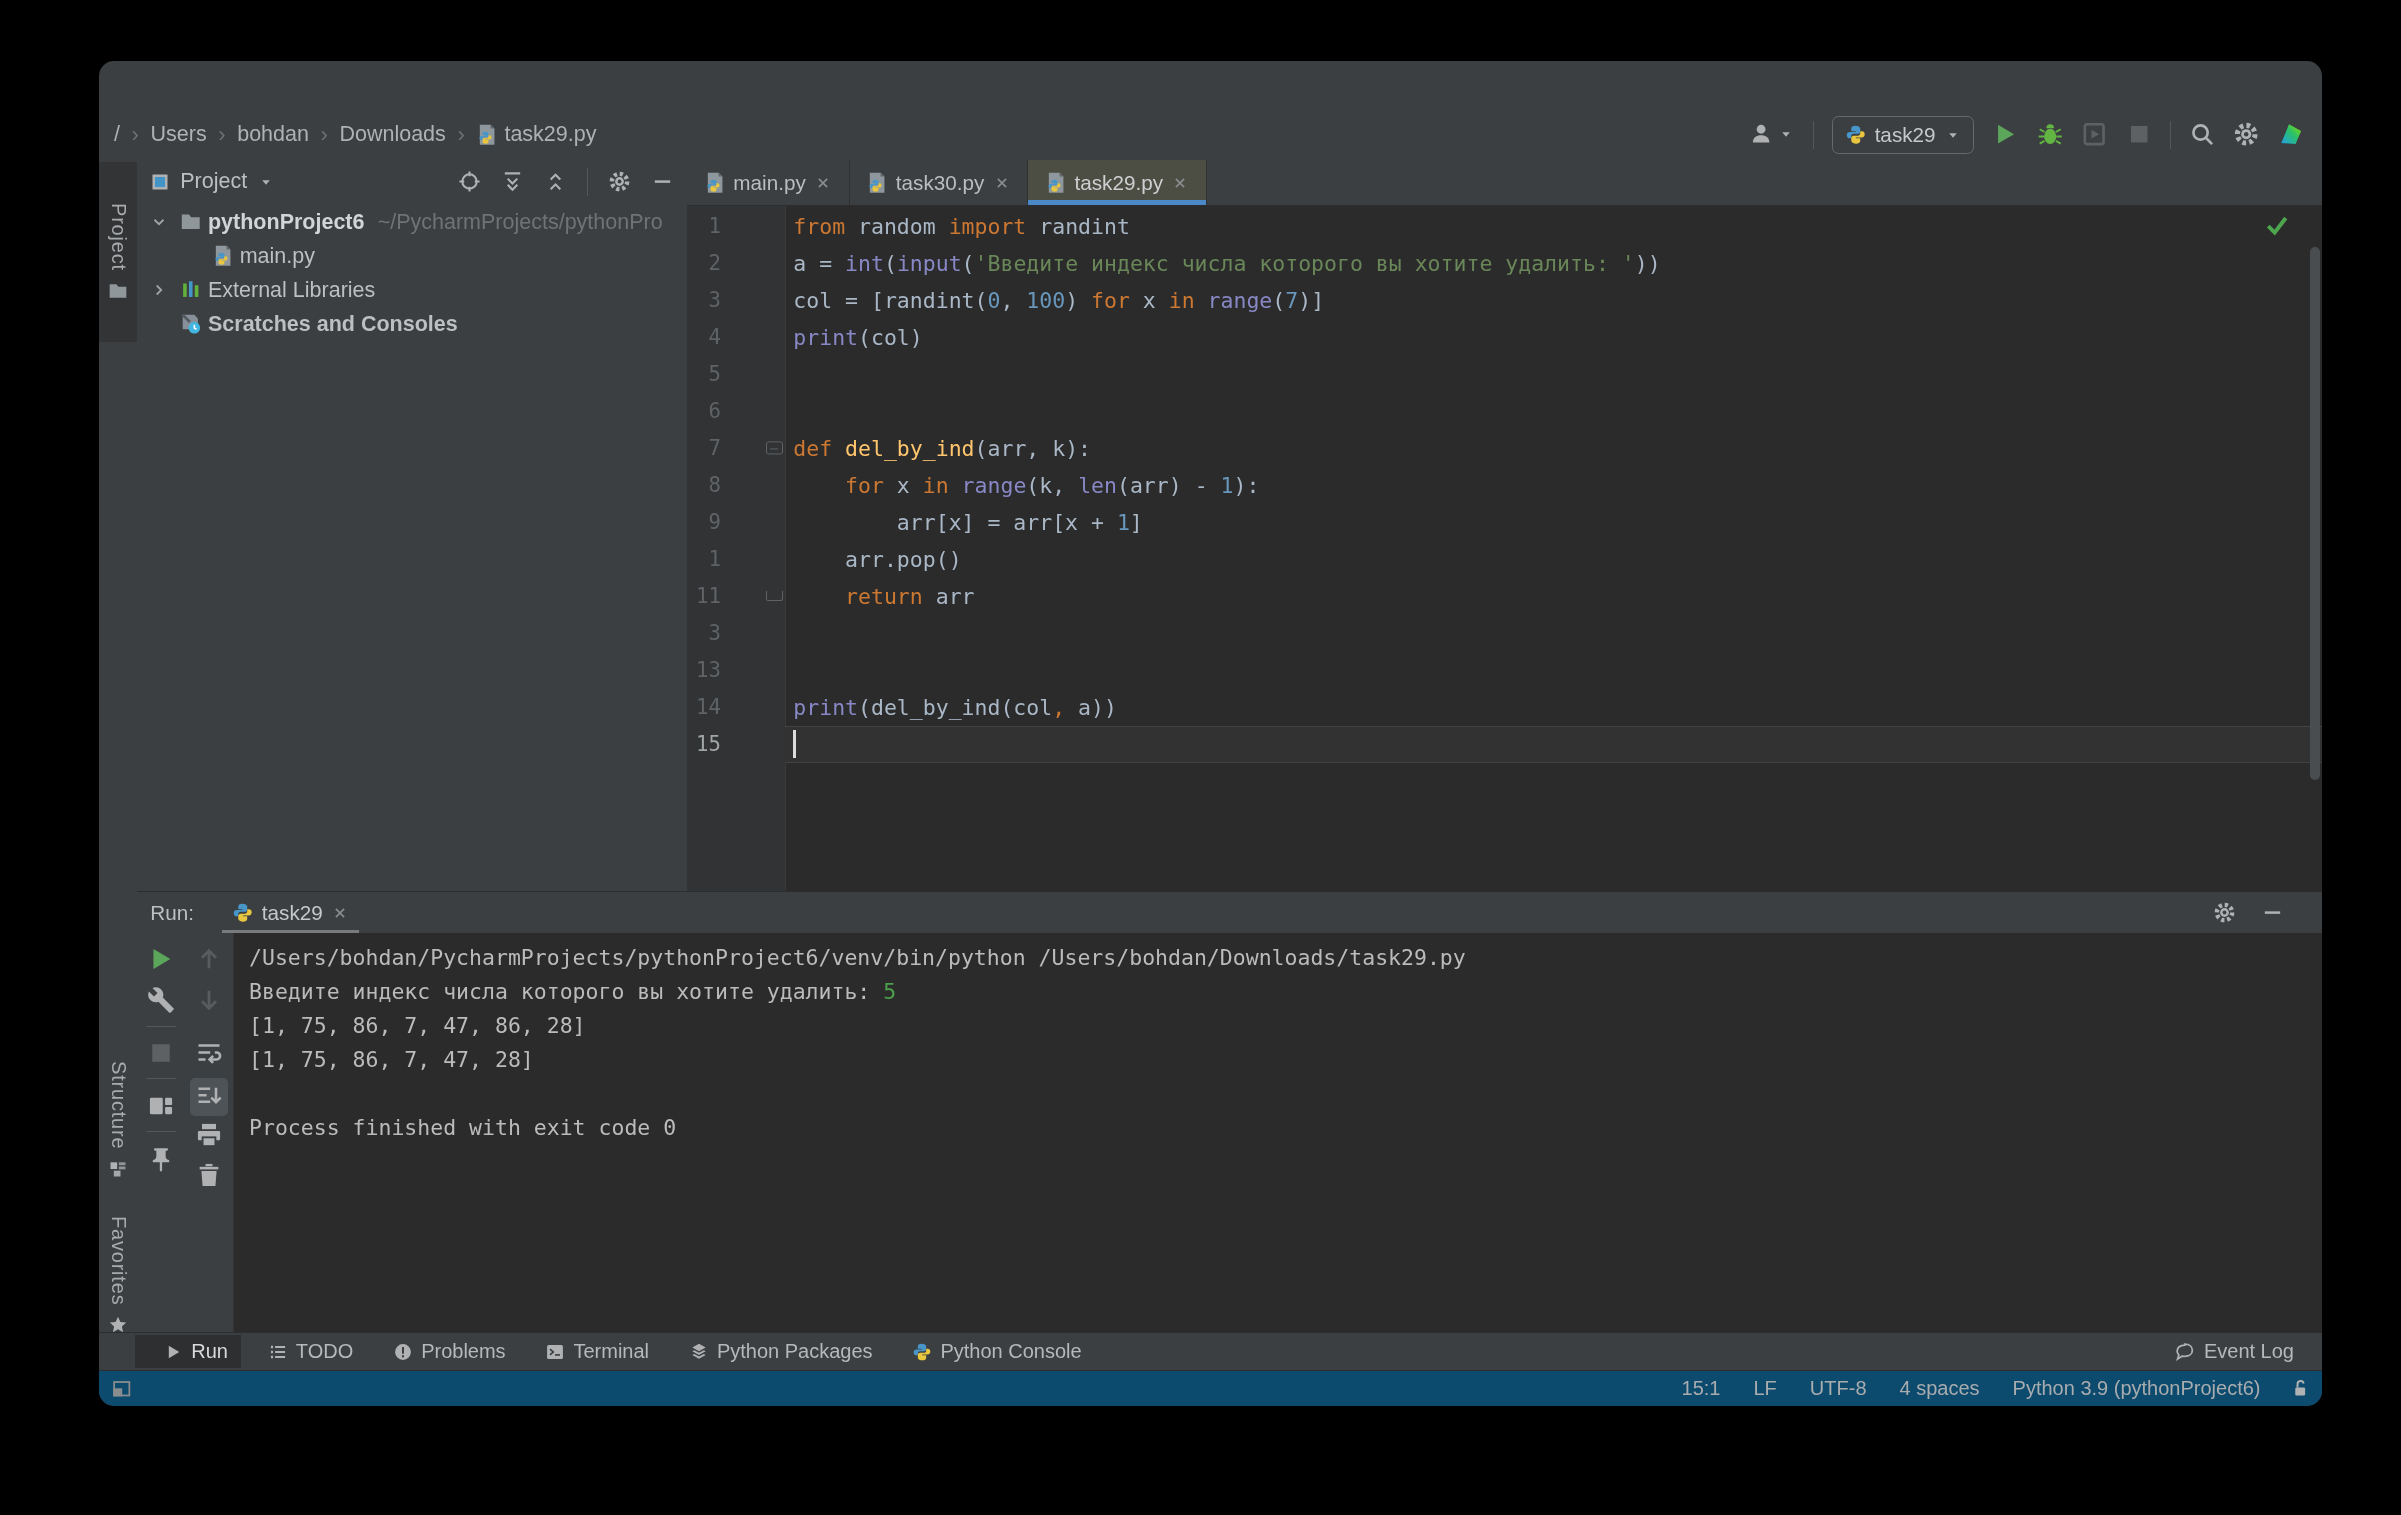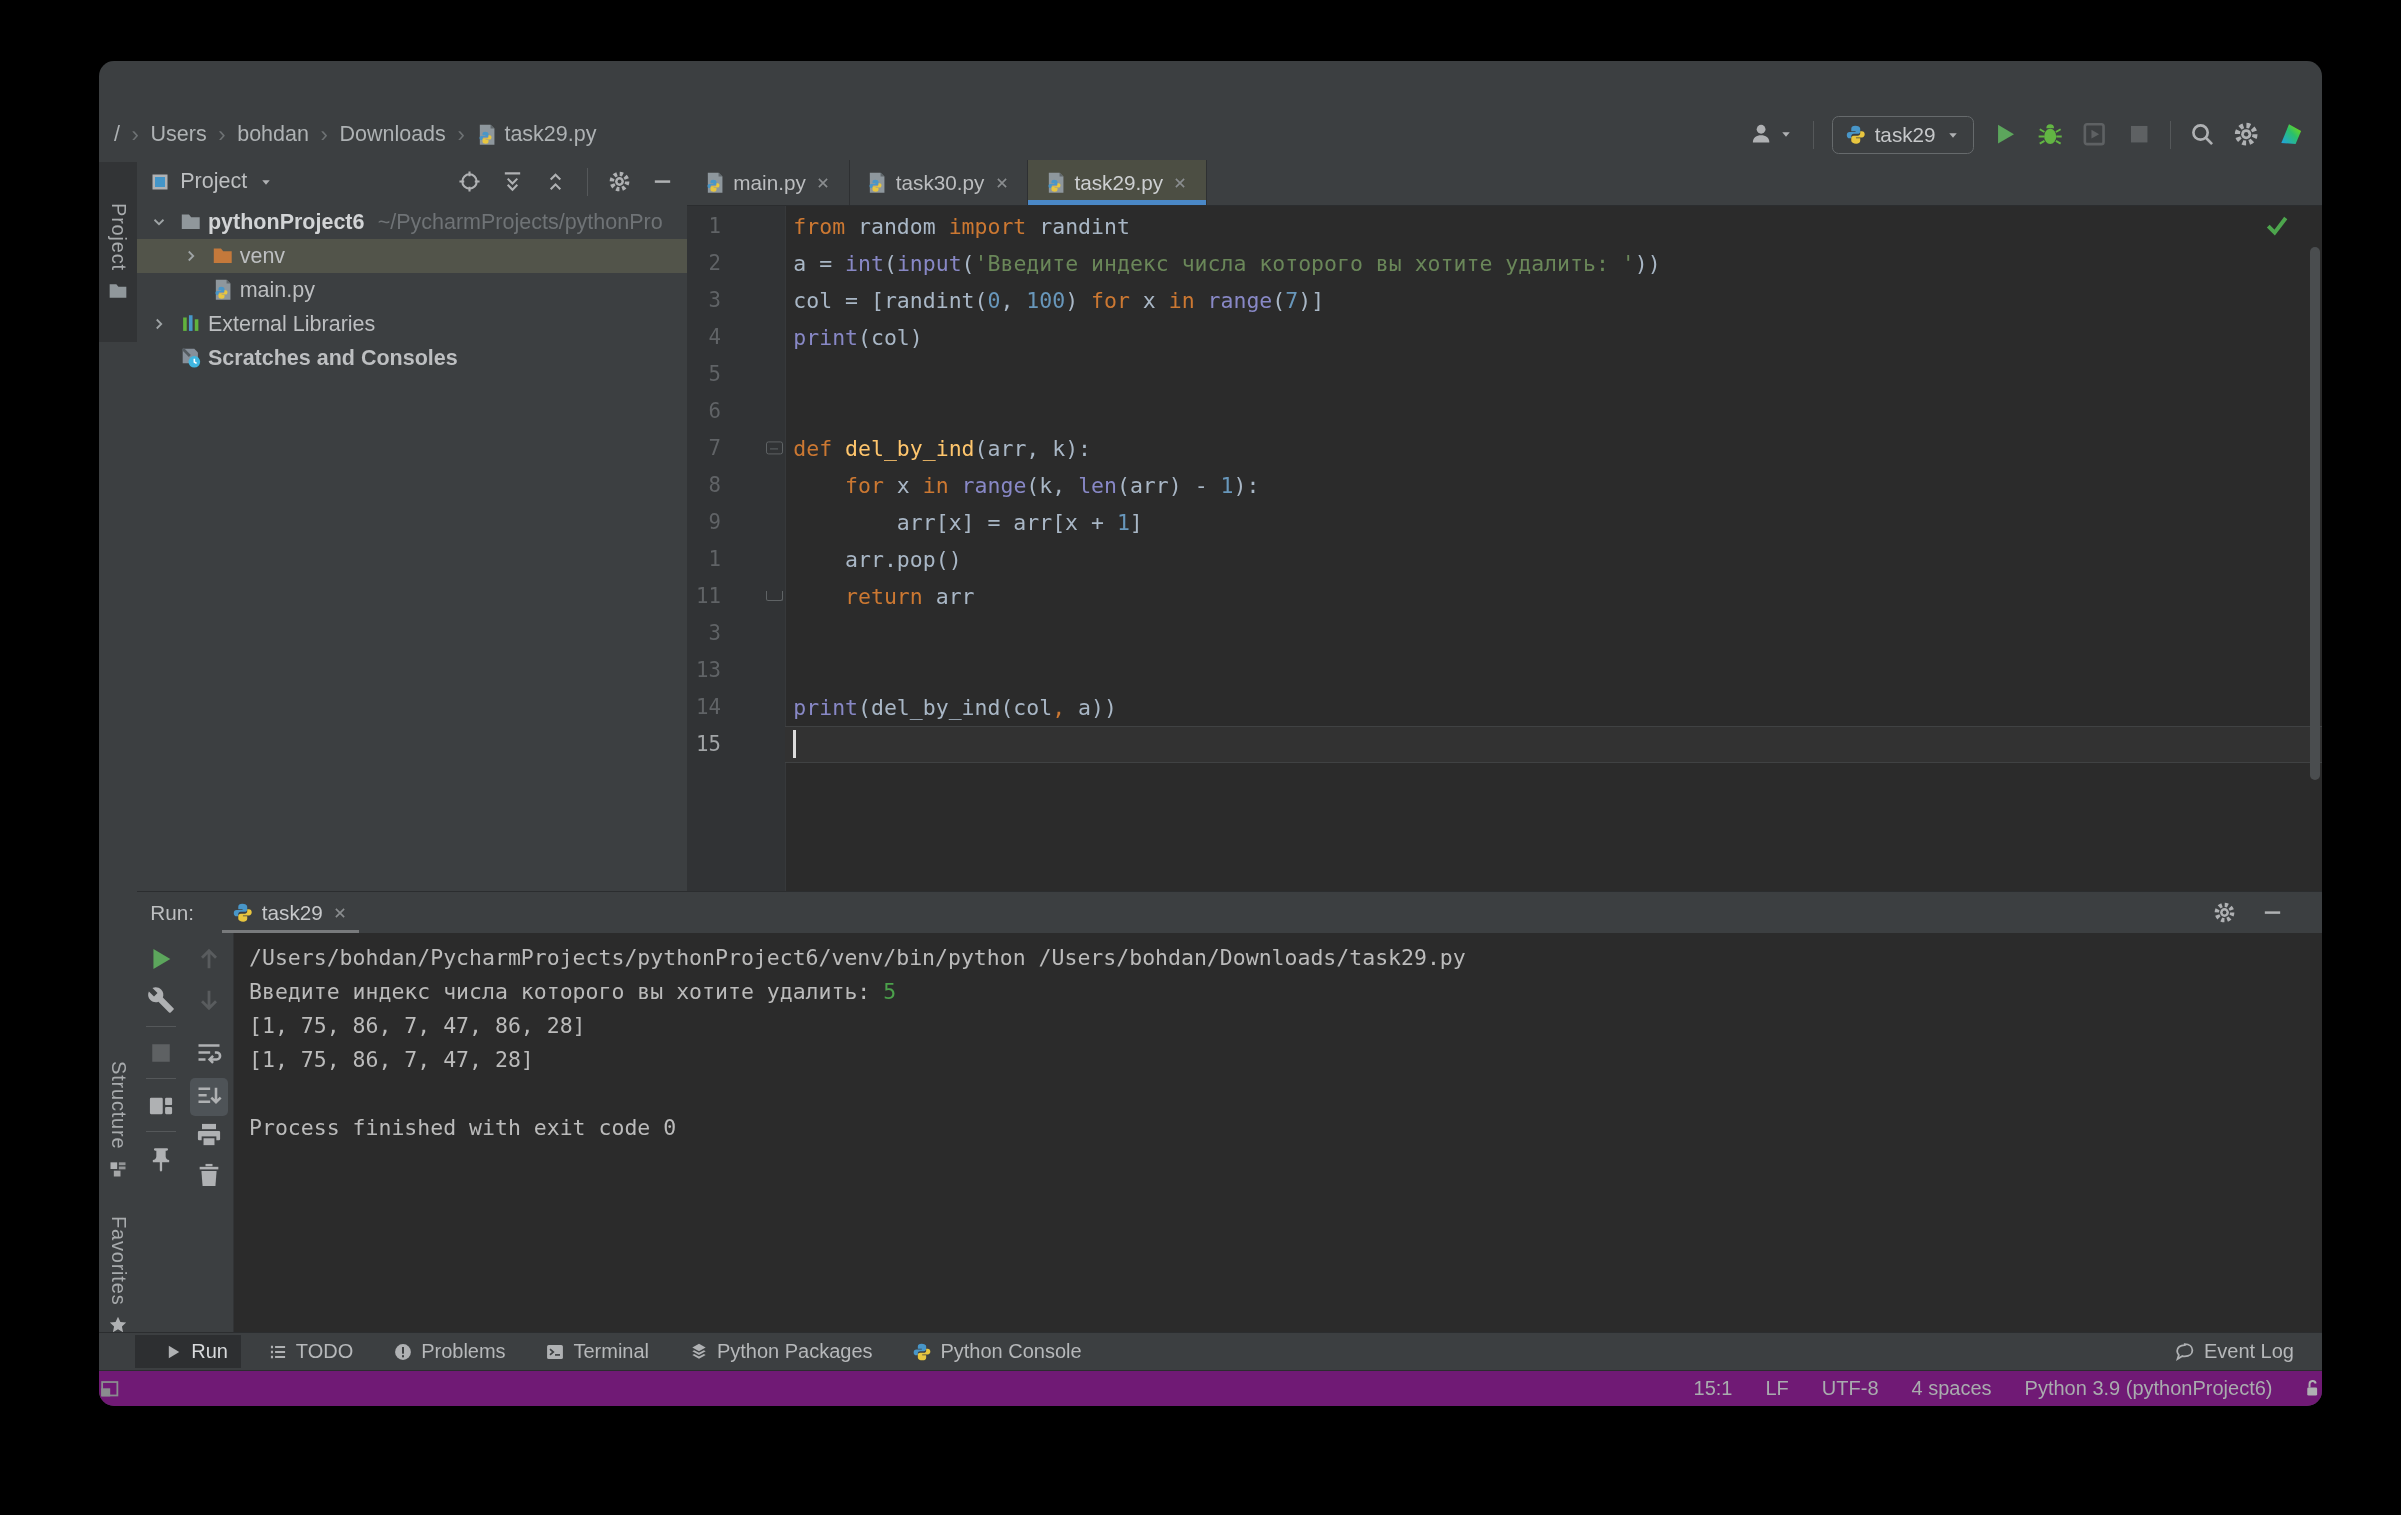--- a/index.html
+++ b/index.html
@@ -86,21 +86,21 @@
   .console-line{height:34px;line-height:34px;white-space:pre;}
   .c-out{color:#BBBBBB;} .c-in{color:#4BA14B;}
 
   
   .bottom-bar{position:absolute;left:0;top:1271px;right:0;height:38px;border-top:0.8px solid #2B2D2F;display:flex;align-items:center;padding-left:36px;box-sizing:border-box;background:#3C3F41;}
   .bb-item{display:flex;align-items:center;gap:8.3px;height:33px;padding:0 13.2px;color:#B6B8BA;font-size:20px;margin-right:13.2px;}
   .bb-item.active{background:#2D2F31;color:#D8DADC;padding-left:28px;}
   .event-log{margin-left:auto;display:flex;align-items:center;gap:8.3px;padding-right:28px;color:#B6B8BA;font-size:20px;}
 
   
-  .status-bar{position:absolute;left:0;top:1309px;right:0;height:36px;border-top:0.8px solid #2B2D2F;display:flex;align-items:center;font-size:20px;color:#A9ACAE;padding:0 0;box-sizing:border-box;background:#701a75;}
+  .status-bar{position:absolute;left:0;top:1309px;right:0;height:36px;border-top:0.8px solid #2B2D2F;display:flex;align-items:center;font-size:20px;color:#A9ACAE;padding:0 12px;box-sizing:border-box;background:#0c4a6e;}
   #status-items{margin-left:auto;display:flex;gap:33px;align-items:center;}
   .sb-lock{margin-left:28px;}
 </style>
 </head>
 <body>
 
 <div class="window">
 
 
   <div class="toolbar-row">
@@ -304,33 +304,20 @@
               <path d="M6 9l6 6 6-6"></path>
             </svg>
           </span>
           <span class="ic s26">
             <svg viewBox="0 0 24 24">
               <path d="M2 4h8l2.5 3H22v13H2z" fill="#90979B"></path>
             </svg>
           </span>
           <span class="tree-label bold">pythonProject6</span>
           <span class="tree-hint">~/PycharmProjects/pythonPro</span>
-        </div>
-        <div class="tree-row selected" style="padding-left: 40px;">
-          <span class="tree-chevron">
-            <svg viewBox="0 0 24 24" fill="none" stroke="#9FA4A6" stroke-width="2.4">
-              <path d="M9 6l6 6-6 6"></path>
-            </svg>
-          </span>
-          <span class="ic s26">
-            <svg viewBox="0 0 24 24">
-              <path d="M2 4h8l2.5 3H22v13H2z" fill="#C4793B"></path>
-            </svg>
-          </span>
-          <span class="tree-label">venv</span>
         </div>
         <div class="tree-row" style="padding-left: 40px;">
           <span class="tree-chevron"></span>
           <span class="ic s26">
             <svg viewBox="0 0 28 28">
               <path d="M5 1h14l5 5v21H5z" fill="#8E979D"></path>
               <path d="M19 1l5 5h-5z" fill="#60676B"></path>
               <g transform="translate(3 8.5) scale(0.78)">
                 <path d="M11.5 2C8.5 2 7 3.3 7 5.2V8h4.8v1H5.2C3.2 9 2 10.4 2 12.5S3.2 16 5.2 16H7v-2.4C7 12.1 8.2 11 9.7 11h4.6c1.5 0 2.7-1.1 2.7-2.6V5.2C17 3.3 14.5 2 11.5 2z" fill="#4896C8"></path>
                 <path transform="rotate(180 12 12)" d="M11.5 2C8.5 2 7 3.3 7 5.2V8h4.8v1H5.2C3.2 9 2 10.4 2 12.5S3.2 16 5.2 16H7v-2.4C7 12.1 8.2 11 9.7 11h4.6c1.5 0 2.7-1.1 2.7-2.6V5.2C17 3.3 14.5 2 11.5 2z" fill="#E8C63F"></path>

